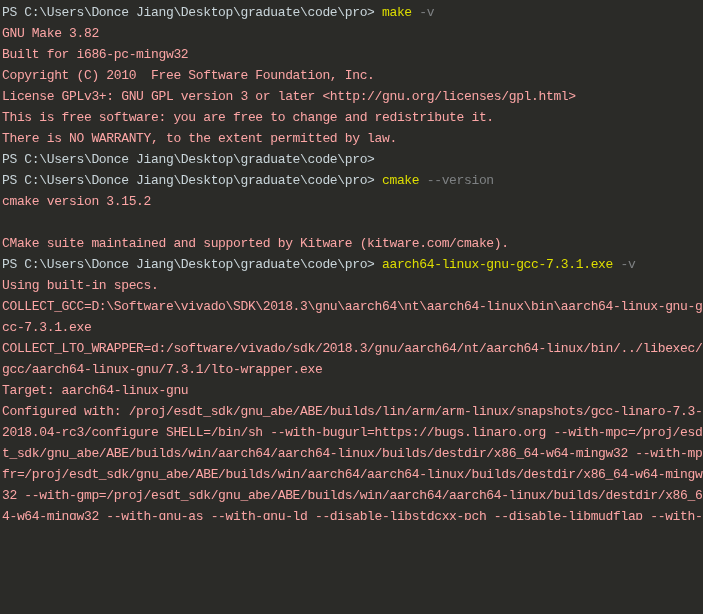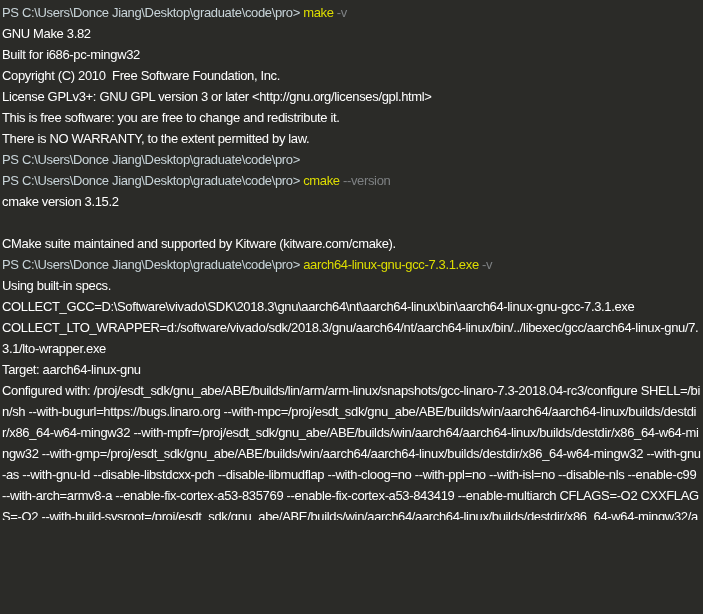--- a/index.html
+++ b/index.html
@@ -6,40 +6,40 @@
     margin: 0;
     padding: 0;
     background: #2b2b28;
   }
   #terminal {
     width: 703px;
     height: 520px;
     background: #2b2b28;
     overflow: hidden;
     position: relative;
-    font-family: Liberation Sans, sans-serif;
+    font-family: Liberation Mono, monospace;
     font-size: 13px;
     line-height: 21px;
     letter-spacing: -0.35px;
     color: #c9d5da;
     padding: 2px 0 0 2px;
     box-sizing: border-box;
     white-space: pre-wrap;
     word-break: break-all;
     overflow-wrap: anywhere;
   }
   .line {
     display: block;
     min-height: 21px;
     white-space: pre-wrap;
     word-break: break-all;
     overflow-wrap: anywhere;
   }
   .seg { white-space: pre-wrap; }
-  .c-default { color: #ffffff; }
+  .c-default { color: #fca5a5; }
   .c-prompt  { color: #c9d5da; }
   .c-cmd     { color: #dede00; }
   .c-arg     { color: #7e8183; }
   .blank { display:block; height:21px; }
 </style>
 </head>
 <body>
 
 <div id="terminal" style="background: rgb(43, 43, 40); color: rgb(201, 213, 218);"><div class="line"><span class="seg c-prompt">PS C:\Users\Donce Jiang\Desktop\graduate\code\pro&gt; </span><span class="seg c-cmd">make</span><span class="seg c-arg"> -v</span></div><div class="line"><span class="seg c-default">GNU Make 3.82</span></div><div class="line"><span class="seg c-default">Built for i686-pc-mingw32</span></div><div class="line"><span class="seg c-default">Copyright (C) 2010  Free Software Foundation, Inc.</span></div><div class="line"><span class="seg c-default">License GPLv3+: GNU GPL version 3 or later &lt;http://gnu.org/licenses/gpl.html&gt;</span></div><div class="line"><span class="seg c-default">This is free software: you are free to change and redistribute it.</span></div><div class="line"><span class="seg c-default">There is NO WARRANTY, to the extent permitted by law.</span></div><div class="line"><span class="seg c-prompt">PS C:\Users\Donce Jiang\Desktop\graduate\code\pro&gt;</span></div><div class="line"><span class="seg c-prompt">PS C:\Users\Donce Jiang\Desktop\graduate\code\pro&gt; </span><span class="seg c-cmd">cmake</span><span class="seg c-arg"> --version</span></div><div class="line"><span class="seg c-default">cmake version 3.15.2</span></div><div class="line blank">&nbsp;</div><div class="line"><span class="seg c-default">CMake suite maintained and supported by Kitware (kitware.com/cmake).</span></div><div class="line"><span class="seg c-prompt">PS C:\Users\Donce Jiang\Desktop\graduate\code\pro&gt; </span><span class="seg c-cmd">aarch64-linux-gnu-gcc-7.3.1.exe</span><span class="seg c-arg"> -v</span></div><div class="line"><span class="seg c-default">Using built-in specs.</span></div><div class="line"><span class="seg c-default">COLLECT_GCC=D:\Software\vivado\SDK\2018.3\gnu\aarch64\nt\aarch64-linux\bin\aarch64-linux-gnu-gcc-7.3.1.exe</span></div><div class="line"><span class="seg c-default">COLLECT_LTO_WRAPPER=d:/software/vivado/sdk/2018.3/gnu/aarch64/nt/aarch64-linux/bin/../libexec/gcc/aarch64-linux-gnu/7.3.1/lto-wrapper.exe</span></div><div class="line"><span class="seg c-default">Target: aarch64-linux-gnu</span></div><div class="line"><span class="seg c-default">Configured with: /proj/esdt_sdk/gnu_abe/ABE/builds/lin/arm/arm-linux/snapshots/gcc-linaro-7.3-2018.04-rc3/configure SHELL=/bin/sh --with-bugurl=https://bugs.linaro.org --with-mpc=/proj/esdt_sdk/gnu_abe/ABE/builds/win/aarch64/aarch64-linux/builds/destdir/x86_64-w64-mingw32 --with-mpfr=/proj/esdt_sdk/gnu_abe/ABE/builds/win/aarch64/aarch64-linux/builds/destdir/x86_64-w64-mingw32 --with-gmp=/proj/esdt_sdk/gnu_abe/ABE/builds/win/aarch64/aarch64-linux/builds/destdir/x86_64-w64-mingw32 --with-gnu-as --with-gnu-ld --disable-libstdcxx-pch --disable-libmudflap --with-cloog=no --with-ppl=no --with-isl=no --disable-nls --enable-c99 --with-arch=armv8-a --enable-fix-cortex-a53-835769 --enable-fix-cortex-a53-843419 --enable-multiarch CFLAGS=-O2 CXXFLAGS=-O2 --with-build-sysroot=/proj/esdt_sdk/gnu_abe/ABE/builds/win/aarch64/aarch64-linux/builds/destdir/x86_64-w64-mingw32/aarch64-linux-gnu/libc --enable-lto --enable-plugins --enable-linker-build-id --enable-long-long --enable-shared --with-sysroot=/proj/esdt_sdk/gnu_abe/ABE/builds/win/aarch64/aarch64-linux/builds/destdir/x86_64-w64-mingw32/aarch64-linux-gnu/libc --enable-languages=c,c++,lto --enable-checking=yes --disable-bootstrap --with-bugurl=https://bugs.linaro.org --build=x86_64-unknown-linux-gnu --host=x86_64-w64-mingw32 --target=aarch64-linux-gnu --prefix=/proj/esdt_sdk/gnu_abe/ABE/builds/win/aarch64/aarch64-linux/builds/destdir/x86_64-w64-mingw32</span></div></div>
 

